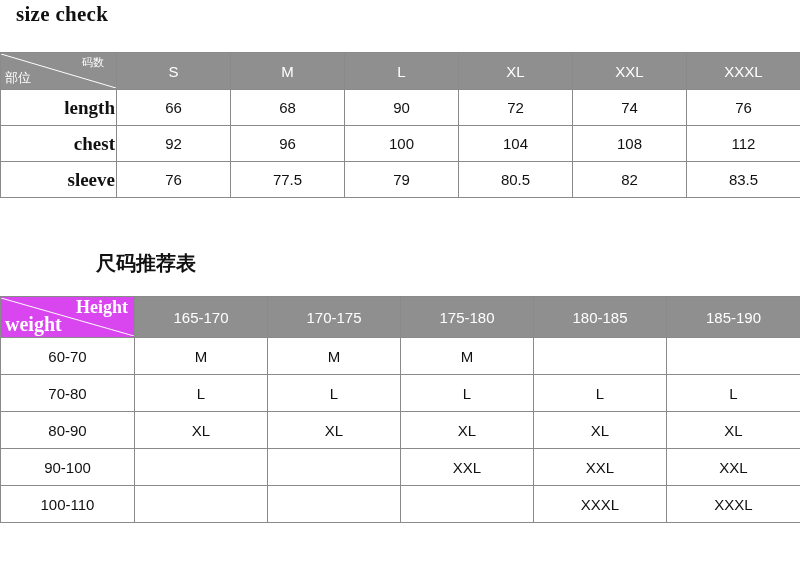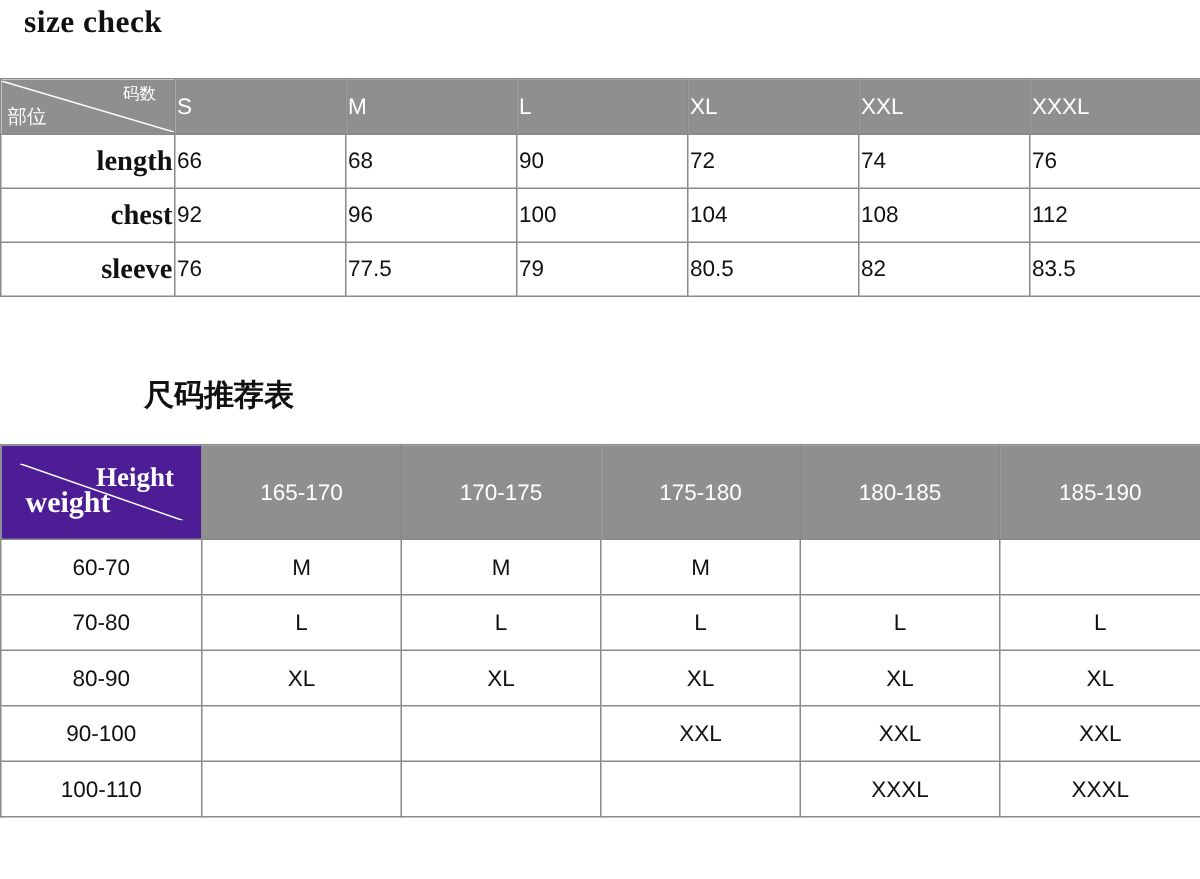--- a/index.html
+++ b/index.html
@@ -38,21 +38,21 @@
   .table1 {
     position: absolute;
     left: 0px;
     top: 52px;
     width: 800px;
     border-collapse: collapse;
     table-layout: fixed;
   }
   .table1 th, .table1 td {
     border: 1px solid #8a8a8a;
-    text-align: left;
+    text-align: center;
     font-size: 15px;
     height: 33px;
     background: #ffffff;
     color: #111;
   }
   .table1 thead th {
     background: #8f8f8f;
     color: #ffffff;
     font-weight: normal;
     font-size: 15px;
@@ -129,22 +129,22 @@
     color: #111;
   }
   .table2 thead th {
     background: #8f8f8f;
     color: #ffffff;
     font-weight: normal;
     height: 38px;
     font-size: 15px;
   }
   .table2 .corner2 {
-    background: #4c1d95;
-    padding: 12px;
+    background: #d946ef;
+    padding: 0;
     text-decoration: underline;
   }
   .corner2-inner {
     position: relative;
     width: 100%;
     height: 38px;
     overflow: hidden;
   }
   .corner2-inner .diag {
     position: absolute;

